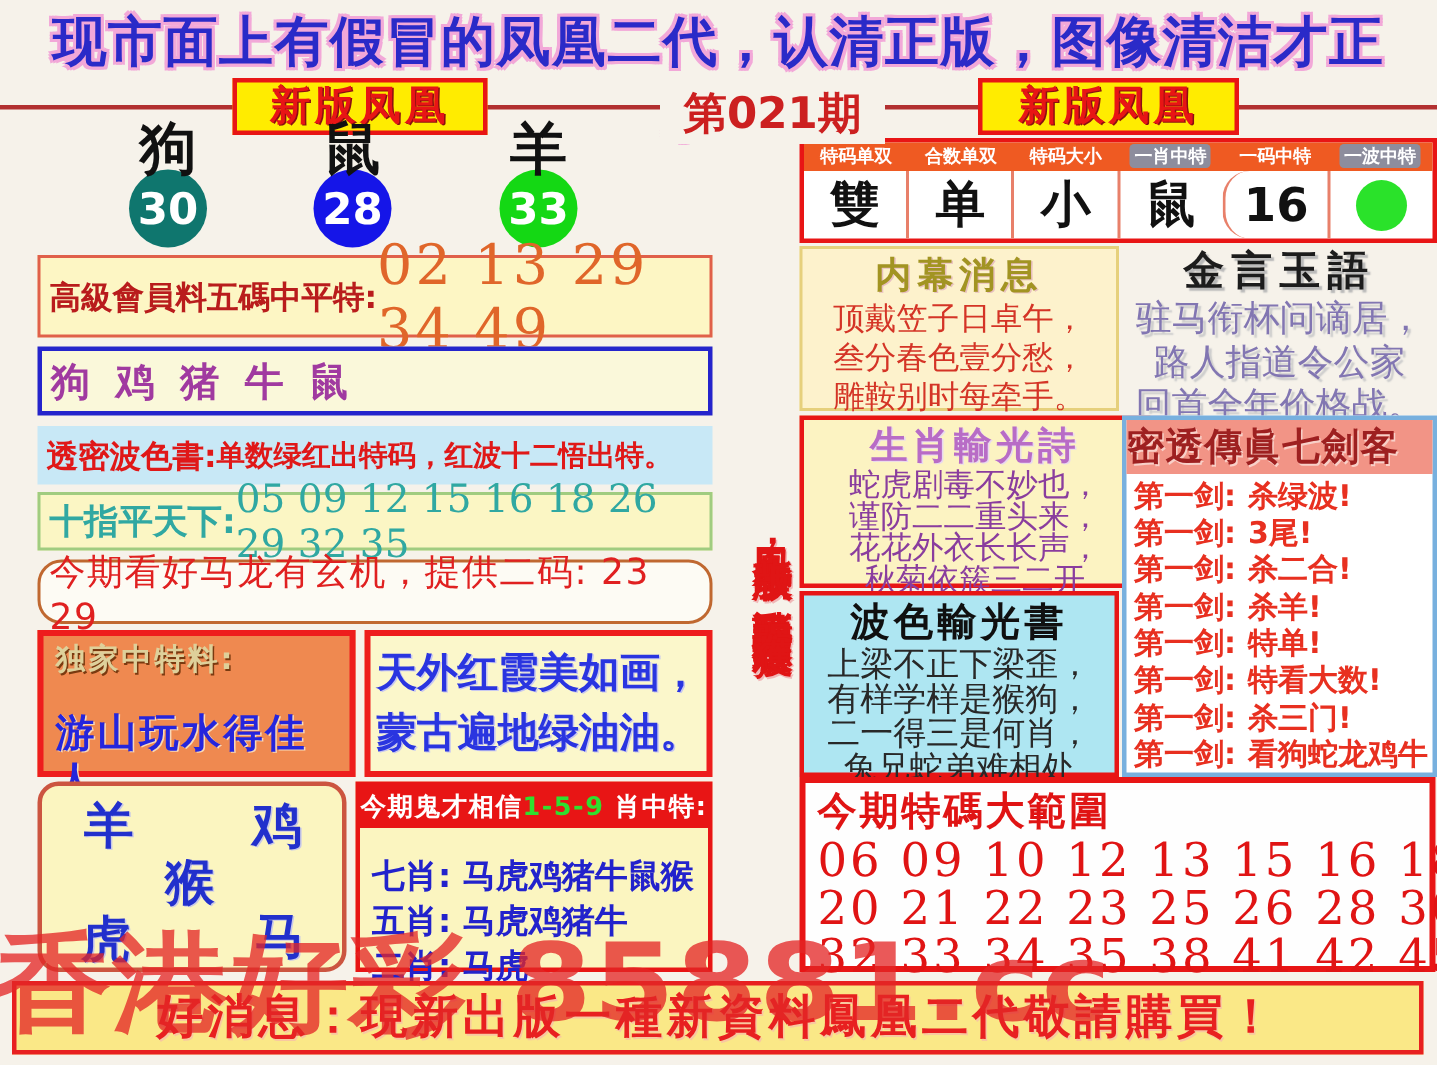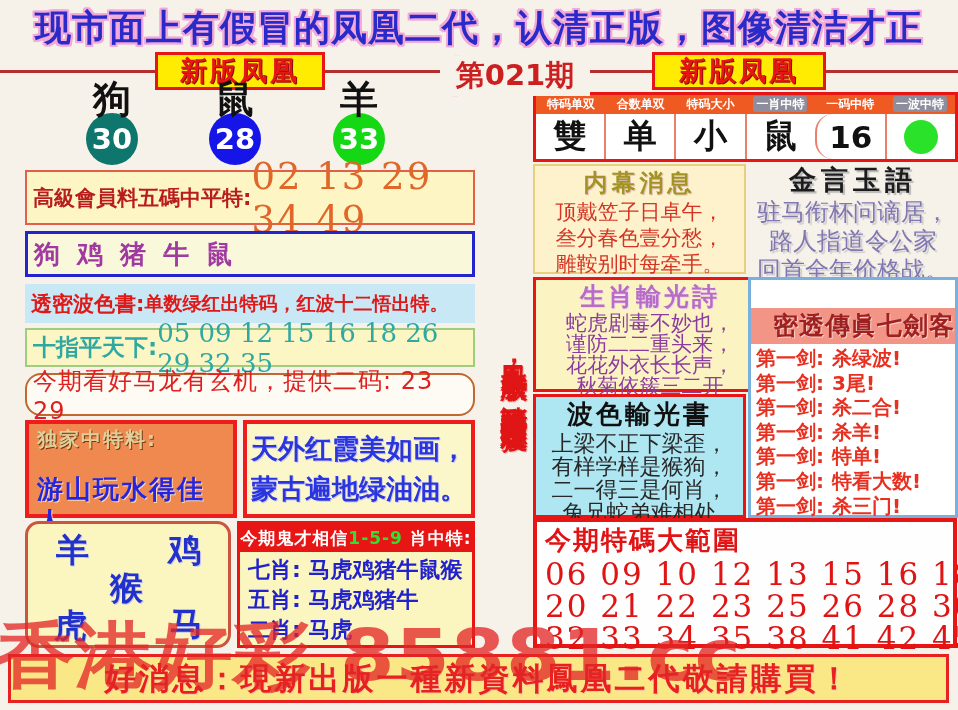--- a/index.html
+++ b/index.html
@@ -64,21 +64,21 @@
     background:#fbf5c0; border:3px solid #cc5540; border-radius:14px; }
   .box-scatter span { position:absolute; color:#2230cc; font-size:33px; font-weight:bold;
     text-shadow:1px 1px 0 #c8c8e8; }
   .sc0 { left:28px; top:4px; } .sc1 { left:140px; top:4px; } .sc2 { left:82px; top:42px; }
   .sc3 { left:26px; top:80px; } .sc4 { left:142px; top:78px; }
   .box-guicai { position:absolute; left:237px; top:521px; width:238px; height:127px;
     border:3px solid #e81515; background:#fbf5c0; }
   .box-guicai .hd { background:#e81515; height:28px; color:#fff; font-size:17px; font-weight:bold;
     text-align:center; line-height:28px; letter-spacing:1px; }
   .box-guicai .hd .hl { color:#2fe02f; }
-  .box-guicai .bd { padding:3px 8px; }
+  .box-guicai .bd { padding:18px 8px; }
   .box-guicai .ln { color:#2222cc; font-size:22px; font-weight:bold; line-height:30px; white-space:nowrap; }
 
   
   .v-slogan { position:absolute; left:478px; top:94px; width:54px; height:560px;
     writing-mode:vertical-rl; text-orientation:upright; text-align:center;
     color:#e01515; font-size:27px; font-weight:bold; letter-spacing:2px;
     font-family:"DejaVu Serif", serif; text-shadow:1px 1px 0 #f0b8b8; }
 
   .rtable { position:absolute; left:533px; top:92px; width:425px; height:70px;
     border:3px solid #e81515; background:#fff; display:flex; flex-direction:column; }
@@ -111,22 +111,22 @@
     text-shadow:1px 1px 0 #e8d8f0; }
   .box-zpoem .ln { color:#8a3d9e; font-size:21px; line-height:21px; font-family:"DejaVu Serif", serif; }
 
   .box-wpoem { position:absolute; left:533px; top:394px; width:213px; height:124px;
     background:#aee6f2; border:3px solid #e81515; text-align:center; }
   .box-wpoem .ttl { color:#101010; font-size:26px; font-weight:bold; letter-spacing:3px; }
   .box-wpoem .ln { color:#282828; font-size:22px; line-height:23px; font-family:"DejaVu Serif", serif; }
 
   .box-swords { position:absolute; left:748px; top:277px; width:210px; height:241px;
     background:#fff; border:3px solid #78b0de; }
-  .box-swords .hd { background:#f29486; height:36px; text-align:right; line-height:36px;
-    color:#9e2020; font-size:25px; font-weight:bold; letter-spacing:1px; text-shadow:1px 1px 0 #f8d0c8;margin-top:28px; }
+  .box-swords .hd { background:#f29486; height:36px; text-align:left; line-height:36px;
+    color:#9e2020; font-size:25px; font-weight:bold; letter-spacing:1px; text-shadow:1px 1px 0 #f8d0c8; }
   .box-swords .bd { padding:2px 5px; }
   .box-swords .ln { color:#e83020; font-size:20px; font-weight:bold; line-height:24.6px; white-space:nowrap; }
   .box-swords .ln .lb { margin-right:8px; }
 
   .box-range { position:absolute; left:533px; top:518px; width:424px; height:130px;
     background:#fefefe; border:4px solid #e81515; padding:1px 8px; }
   .box-range .ttl { color:#e01414; font-size:26px; font-weight:bold; letter-spacing:2px; }
   .box-range .ln { color:#e01414; font-size:31px; line-height:32px; letter-spacing:2px;
     font-family:"DejaVu Serif", serif; white-space:nowrap; }
 

